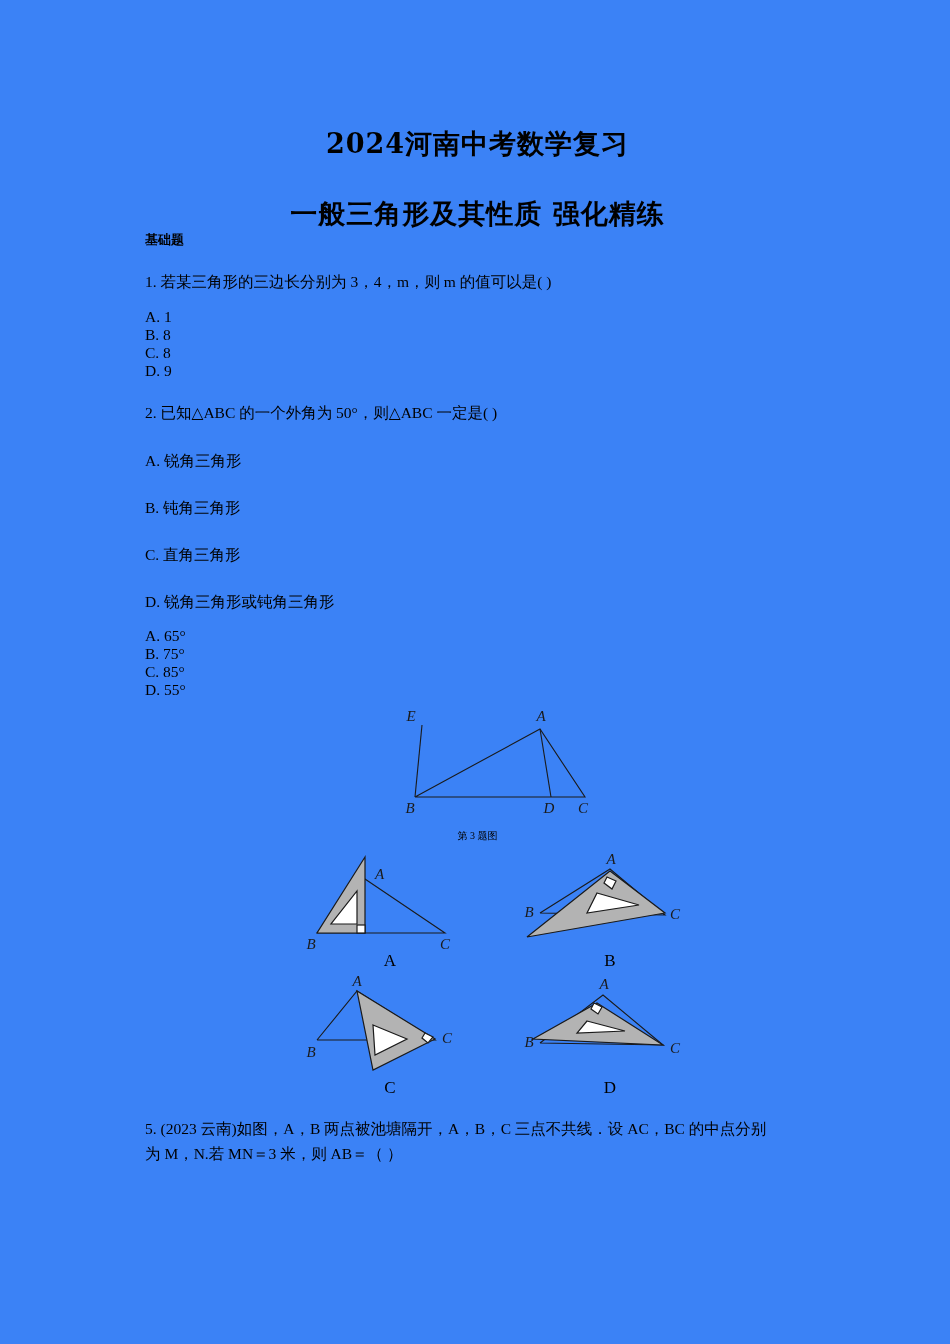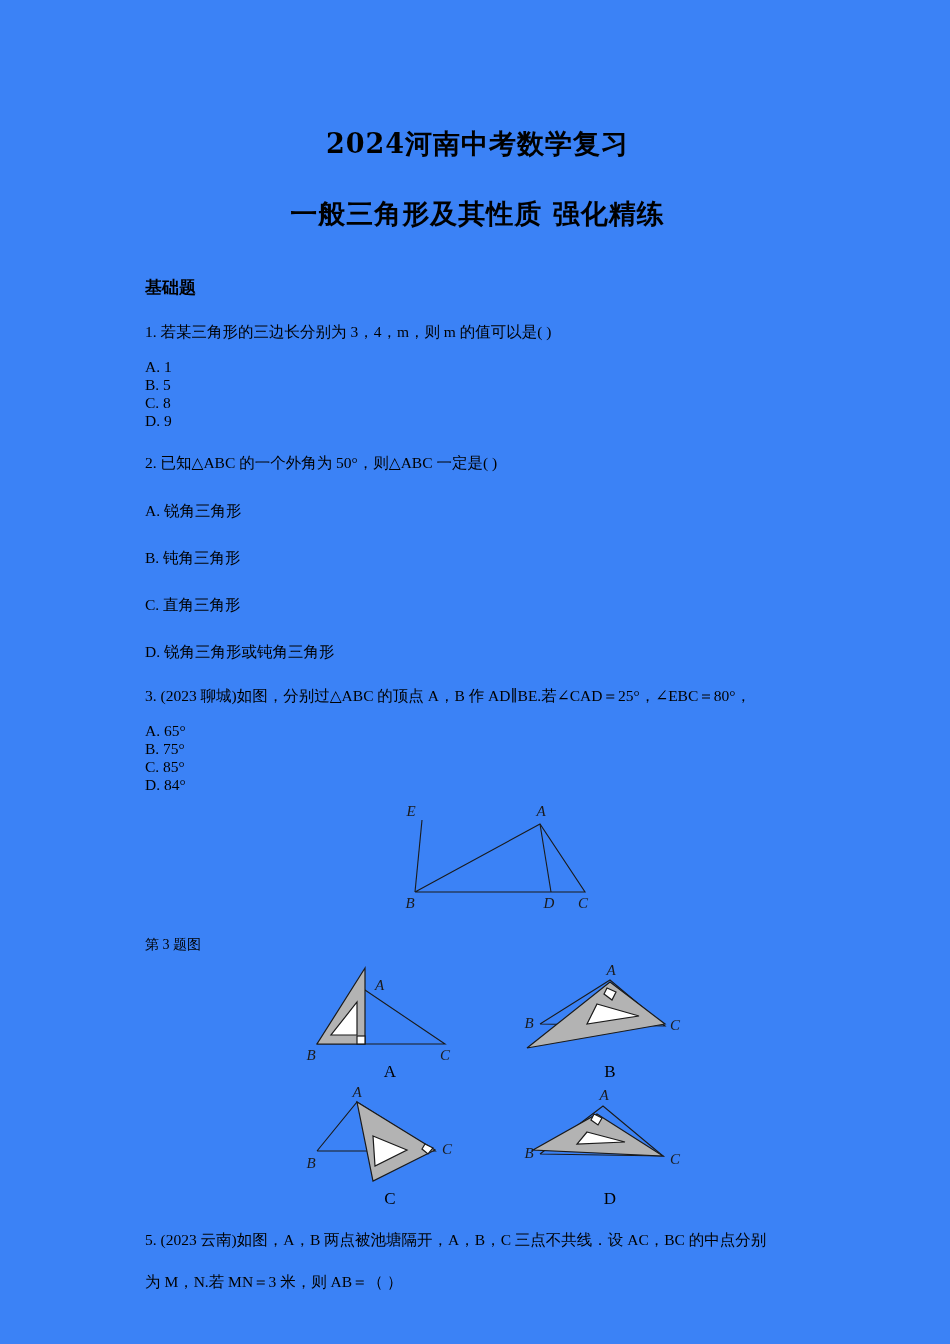--- a/index.html
+++ b/index.html
@@ -46,22 +46,21 @@
     font-size: 27px;
     letter-spacing: 1px;
     margin-top: 38px;
     line-height: 1.2;
   }
 
   
   .section-head {
     font-family: "DejaVu Sans", "Liberation Sans", sans-serif;
     font-weight: bold;
-    font-size: 17px;
-    margin-top: 45px;
+    font-size: 13px;
   }
 
   
   .q {
     font-size: 15.5px;
     line-height: 1.62;
     margin-top: 20px;
   }
   .q-line {
     font-size: 15.5px;
@@ -83,22 +82,23 @@
     font-size: 15.5px;
     margin-top: 26px;
   }
 
   
   .fig-wrap {
     position: relative;
     width: 100%;
   }
   .fig-caption {
-    font-size: 14px;
-    margin-top: 20px;
+    text-align: center;
+    font-size: 10px;
+    margin-top: 8px;
   }
   .choice-letter {
     text-align: center;
     font-size: 17px;
     font-family: "Liberation Serif", "DejaVu Serif", serif;
   }
 
   .q4-grid {
     position: relative;
     width: 100%;
@@ -128,37 +128,36 @@
 <div class="content">
 
   <div class="doc-title-1">2024河南中考数学复习</div>
   <div class="doc-title-2">一般三角形及其性质  强化精练</div>
 
   <div class="section-head">基础题</div>
 
   <div class="q">1. 若某三角形的三边长分别为 3，4，m，则 m 的值可以是(        )</div>
   <div class="opts">
     <span class="opt opt-w1">A. 1</span>
-    <span class="opt opt-w1">B. 5</span>
+    <span class="opt opt-w1">B. 8</span>
     <span class="opt opt-w1">C. 8</span>
     <span class="opt">D. 9</span>
   </div>
 
   <div class="q">2. 已知△ABC 的一个外角为 50°，则△ABC 一定是(        )</div>
   <div class="opt-block">A. 锐角三角形</div>
   <div class="opt-block">B. 钝角三角形</div>
   <div class="opt-block">C. 直角三角形</div>
   <div class="opt-block">D. 锐角三角形或钝角三角形</div>
 
-  <div class="q">3. (2023 聊城)如图，分别过△ABC 的顶点 A，B 作 AD∥BE.若∠CAD＝25°，∠EBC＝80°，</div>
   <div class="opts">
     <span class="opt opt-w2">A. 65°</span>
     <span class="opt opt-w2">B. 75°</span>
     <span class="opt opt-w2">C. 85°</span>
-    <span class="opt">D. 84°</span>
+    <span class="opt">D. 55°</span>
   </div>
 
   <div class="fig-wrap" style="margin-top:8px;">
     <svg width="665" height="110" viewBox="0 0 665 110">
 
       <polyline class="stroke" points="270,90 440,90 395,22 270,90"></polyline>
 
       <line class="stroke" x1="270" y1="90" x2="277" y2="18"></line>
 
       <line class="stroke" x1="395" y1="22" x2="406" y2="90"></line>
@@ -231,16 +230,16 @@
         <text x="89" y="16" text-anchor="middle">A</text>
         <text x="14" y="74" text-anchor="middle">B</text>
         <text x="160" y="80" text-anchor="middle">C</text>
       </svg>
       <div class="choice-letter">D</div>
     </div>
 
   </div>
 
   <div class="q" style="margin-top:20px;">5. (2023 云南)如图，A，B 两点被池塘隔开，A，B，C 三点不共线．设 AC，BC 的中点分别</div>
-  <div class="q-line" style="margin-top:17px;">为 M，N.若 MN＝3 米，则 AB＝（        ）</div>
+  <div class="q-line" style="margin-top:0;">为 M，N.若 MN＝3 米，则 AB＝（        ）</div>
 
 </div>
 </div>
 
 </body></html>

